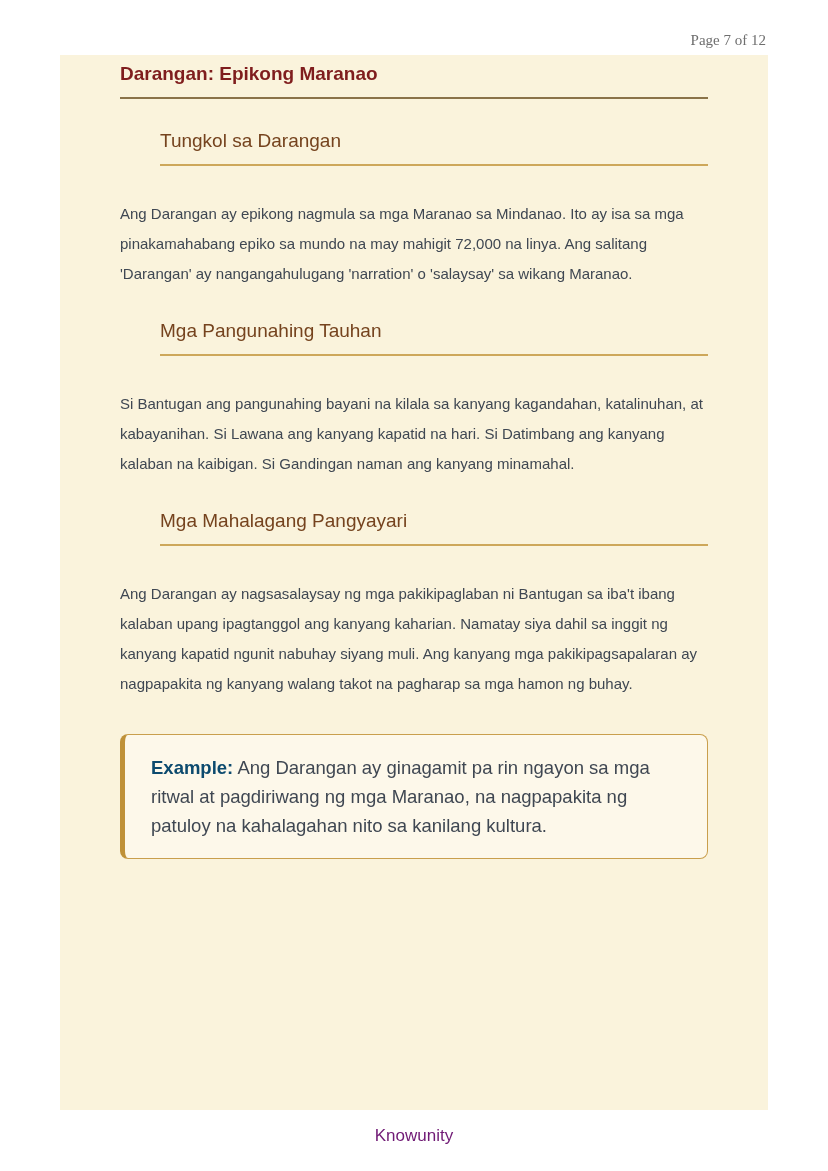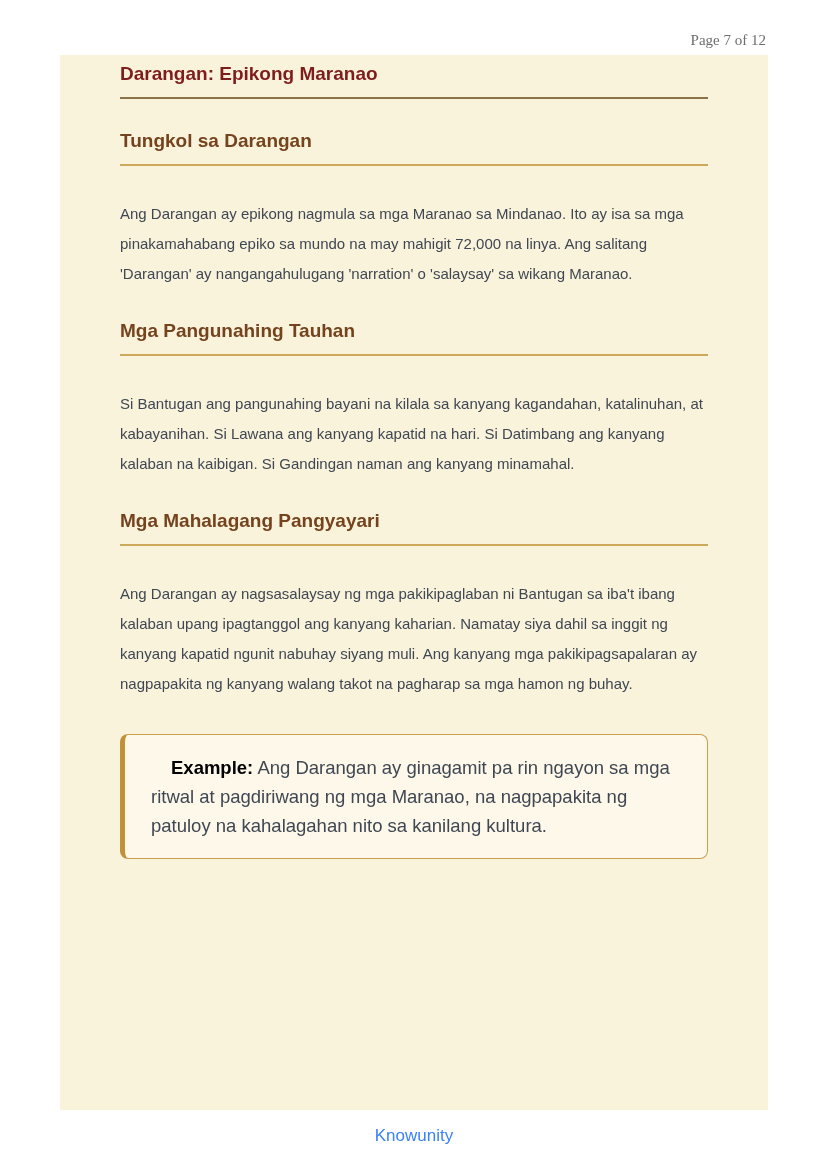--- a/index.html
+++ b/index.html
@@ -27,53 +27,53 @@
   }
   .doc-title {
     font-size: 19px;
     font-weight: 700;
     color: #7f1d1d;
     padding-bottom: 12px;
     border-bottom: 2px solid #8a7349;
   }
   .section-heading {
     font-size: 19px;
-    font-weight: 700;
+    font-weight: 400;
     color: #75431e;
     margin-top: 31px;
     padding-bottom: 12px;
     border-bottom: 2px solid #cda75a;
+    margin-left: 40px;
   }
   .body-text {
     margin-top: 33px;
     font-size: 15px;
     line-height: 30px;
     color: #3f4752;
   }
   .example-box {
     margin-top: 35px;
     background: #fdf8ea;
     border: 1.5px solid #c99f4d;
     border-left: 5px solid #bf9138;
     border-radius: 8px;
     padding: 18px 26px;
     font-size: 18.5px;
     line-height: 29px;
     color: #3f4752;
   }
   .example-label {
     font-weight: 700;
-    color: #000000;
-    margin-left: 20px;
+    color: #0c4a6e;
   }
   .footer {
     text-align: center;
     margin-top: 16px;
     font-size: 17px;
-    color: #3b82f6;
+    color: #701a75;
   }
 </style>
 </head>
 <body>
 
 <div class="page-indicator">Page 7 of 12</div>
 
 <div class="sheet">
 
   <h1 class="doc-title">Darangan: Epikong Maranao</h1>

